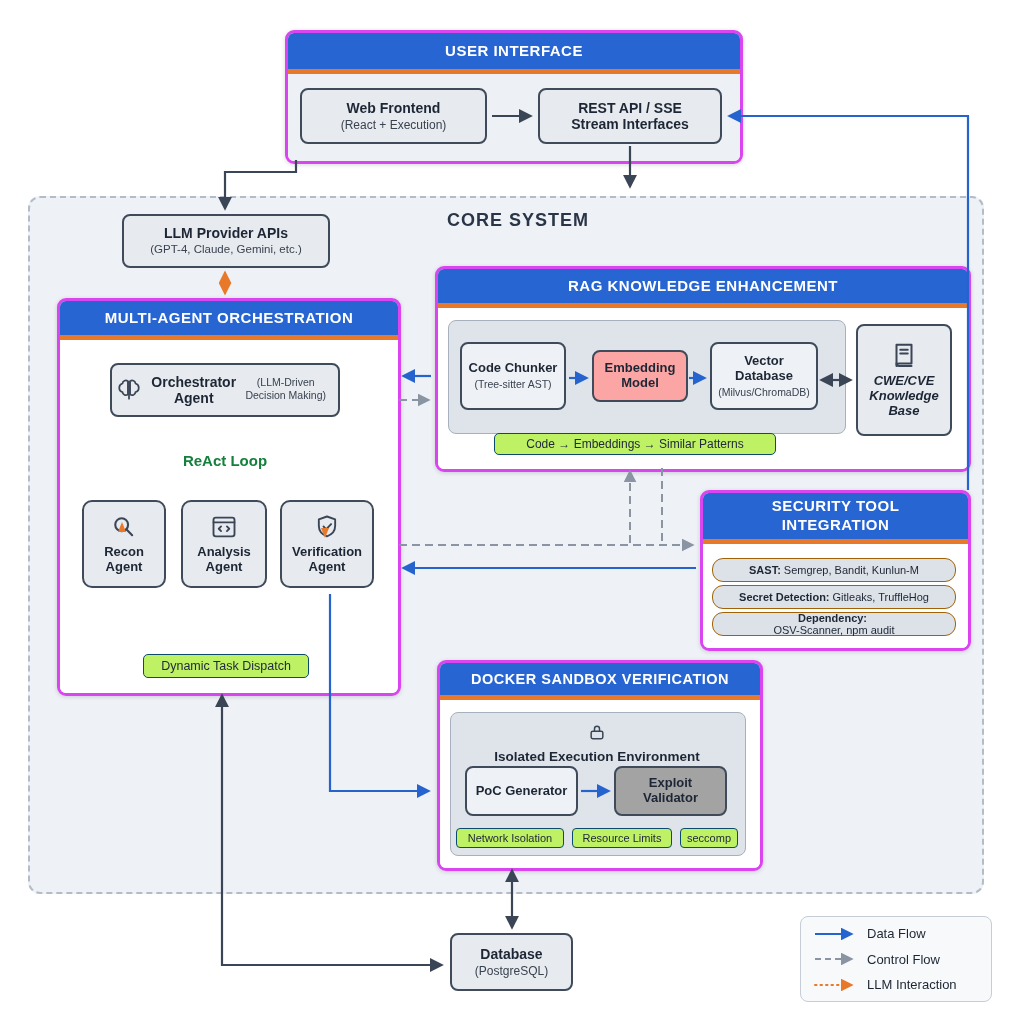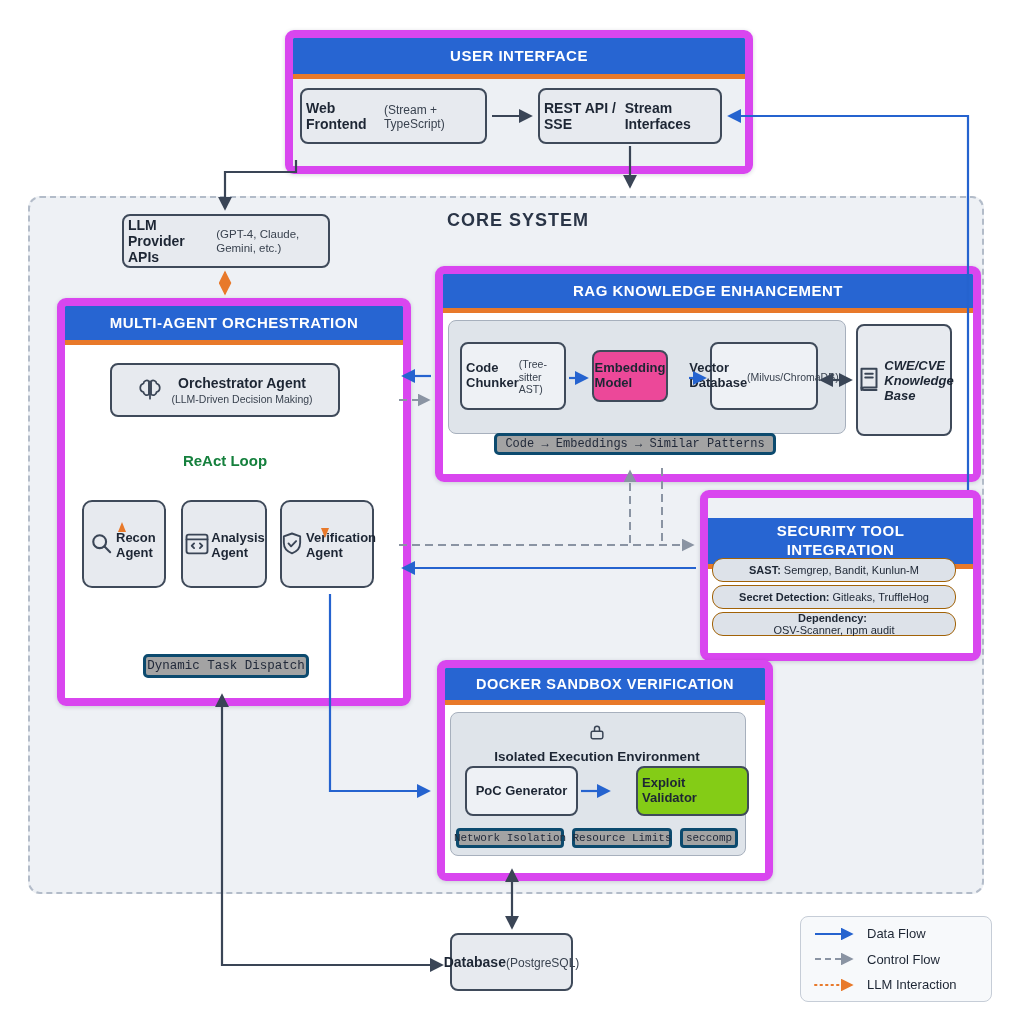--- a/index.html
+++ b/index.html
@@ -1,41 +1,41 @@
 <!DOCTYPE html>
 <html><head>
 <meta charset="utf-8">
 <style>
   html,body{margin:0;padding:0;background:#ffffff;}
   body{font-family:"Liberation Sans", sans-serif;}
   .canvas{position:relative;width:1024px;height:1024px;background:#ffffff;overflow:hidden;}
 
   svg.wires{position:absolute;left:0;top:0;width:1024px;height:1024px;pointer-events:none;}.z2{z-index:2}.z4{z-index:4}
 
-  .panel{position:absolute;border:8px solid #d946ef;border-radius:9px;overflow:hidden;
+  .panel{position:absolute;border:3px solid #d946ef;border-radius:9px;overflow:hidden;
          display:flex;flex-direction:column;box-shadow:0 1px 4px rgba(30,40,60,.18);z-index:3;}
   .hdr{background:#2765d2;color:#fff;font-weight:700;font-size:15px;letter-spacing:.5px;
        display:flex;flex-direction:column;align-items:center;justify-content:center;text-align:center;line-height:1.25;}
   .accent{height:5px;background:#e8792a;flex:0 0 5px;}
   .body{flex:1;}
   .body-gray{background:#edf0f4;}
   .body-white{background:#ffffff;}
 
   .node{position:absolute;background:#e7eaef;border:2px solid #3f4a5a;border-radius:8px;
-        display:flex;flex-direction:row;align-items:center;justify-content:center;
-        box-sizing:border-box;padding:3px 4px;z-index:3;}
+        display:flex;flex-direction:column;align-items:center;justify-content:center;
+        text-align:center;box-sizing:border-box;padding:3px 4px;z-index:3;}
   .node-title{font-weight:700;font-size:14px;color:#1d2634;line-height:1.15;}
   .node-title.sm{font-size:13px;}
   .node-sub{font-size:10.5px;color:#39424f;line-height:1.2;margin-top:2px;}
   .node-row{flex-direction:row;gap:8px;text-align:left;}
-  .node-row .txt{display:flex;flex-direction:column;text-align:center;}
-
-  .pill{position:absolute;background:#a3a3a3;border:3px solid #0c4a6e;border-radius:5px;
+  .node-row .txt{display:flex;flex-direction:row;text-align:center;}
+
+  .pill{position:absolute;background:#bef264;border:1px solid #0c4a6e;border-radius:5px;
         font-size:12px;color:#222a3a;display:flex;align-items:center;justify-content:center;
-        box-sizing:border-box;z-index:3;white-space:nowrap;font-family:Liberation Mono, monospace;}
+        box-sizing:border-box;z-index:3;white-space:nowrap;}
 
   .sec-row{position:absolute;background:#dde2e9;border:1px solid #a16207;border-radius:11px;
         font-size:11px;color:#1d2634;display:flex;align-items:center;justify-content:center;
         white-space:nowrap;z-index:3;}
   .sec-row b{margin-right:3px;}
 
   .inner-box{position:absolute;background:#dfe4ea;border:1px solid #a7b0bd;border-radius:8px;z-index:3;}
 
   .core-label{position:absolute;font-size:18px;font-weight:700;color:#2a3547;letter-spacing:1px;z-index:3;}
   .react-label{position:absolute;font-size:15px;font-weight:700;color:#15803d;text-align:center;z-index:3;}
@@ -62,21 +62,21 @@
   </svg>
 
   <div class="panel" style="left:285px;top:30px;width:452px;height:128px;">
     <div class="hdr" style="height:36px;">USER INTERFACE</div>
     <div class="accent"></div>
     <div class="body body-gray"></div>
   </div>
 
   <div class="node" style="left:300px;top:88px;width:187px;height:56px;">
     <div class="node-title">Web Frontend</div>
-    <div class="node-sub" style="font-size:12px;">(Stream + TypeScript)</div>
+    <div class="node-sub" style="font-size:12px;">(React + Execution)</div>
   </div>
 
   <div class="node" style="left:538px;top:88px;width:184px;height:56px;">
     <div class="node-title">REST API / SSE</div>
     <div class="node-title">Stream Interfaces</div>
   </div>
 
   <div class="core-label" style="left:447px;top:210px;">CORE SYSTEM</div>
 
   <div class="node" style="left:122px;top:214px;width:208px;height:54px;">
@@ -138,42 +138,42 @@
     <div class="body body-white"></div>
   </div>
 
   <div class="inner-box" style="left:448px;top:320px;width:396px;height:112px;"></div>
 
   <div class="node" style="left:460px;top:342px;width:106px;height:68px;background:#eef1f5;">
     <div class="node-title sm">Code Chunker</div>
     <div class="node-sub">(Tree-sitter AST)</div>
   </div>
 
-  <div class="node" style="left:592px;top:350px;width:76px;height:52px;background:#ec4899;">
+  <div class="node" style="left:592px;top:350px;width:96px;height:52px;background:#fca5a5;">
     <div class="node-title sm">Embedding Model</div>
   </div>
 
   <div class="node" style="left:710px;top:342px;width:108px;height:68px;background:#eef1f5;">
     <div class="node-title sm">Vector Database</div>
     <div class="node-sub">(Milvus/ChromaDB)</div>
   </div>
 
   <div class="pill" style="left:494px;top:433px;width:282px;height:22px;">Code → Embeddings → Similar Patterns</div>
 
   <div class="node" style="left:856px;top:324px;width:96px;height:112px;">
     <svg class="icon" width="30" height="30" viewBox="0 0 24 24" fill="none" stroke="#3a4556" stroke-width="1.6" stroke-linecap="round" stroke-linejoin="round">
       <path d="M6 3h12v15H8a2 2 0 0 0-2 2V3z"></path>
       <path d="M6 18a2 2 0 0 0 2 2h10"></path>
       <path d="M9 7h6M9 10h6"></path>
     </svg>
     <div class="node-title sm" style="margin-top:3px;font-style:italic;">CWE/CVE Knowledge Base</div>
   </div>
 
   <div class="panel" style="left:700px;top:490px;width:265px;height:155px;">
-    <div class="hdr" style="height:46px;margin-top:20px;">
+    <div class="hdr" style="height:46px;">
       <span>SECURITY TOOL</span>
       <span>INTEGRATION</span>
     </div>
     <div class="accent"></div>
     <div class="body body-white"></div>
   </div>
 
   <div class="sec-row" style="left:712px;top:558px;width:242px;height:22px;">
     <b>SAST:</b>
     <span>Semgrep, Bandit, Kunlun-M</span>
@@ -199,21 +199,21 @@
     <svg class="icon" width="20" height="20" viewBox="0 0 24 24" fill="none" stroke="#3a4556" stroke-width="1.8" stroke-linecap="round" stroke-linejoin="round">
       <rect x="5" y="11" width="14" height="9" rx="2"></rect>
       <path d="M9 11V8a3 3 0 0 1 6 0v3"></path>
     </svg>
     <span>Isolated Execution Environment</span>
   </div>
 
   <div class="node" style="left:465px;top:766px;width:113px;height:50px;background:#eef1f5;">
     <div class="node-title sm">PoC Generator</div>
   </div>
-  <div class="node" style="left:614px;top:766px;width:113px;height:50px;background:#84cc16;margin-left:22px;">
+  <div class="node" style="left:614px;top:766px;width:113px;height:50px;background:#a3a3a3;">
     <div class="node-title sm">Exploit Validator</div>
   </div>
 
   <div class="pill" style="left:456px;top:828px;width:108px;height:20px;font-size:11px;border-radius:4px;">Network Isolation</div>
   <div class="pill" style="left:572px;top:828px;width:100px;height:20px;font-size:11px;border-radius:4px;">Resource Limits</div>
   <div class="pill" style="left:680px;top:828px;width:58px;height:20px;font-size:11px;border-radius:4px;">seccomp</div>
 
   <div class="node" style="left:450px;top:933px;width:123px;height:58px;">
     <div class="node-title">Database</div>
     <div class="node-sub" style="font-size:12px;">(PostgreSQL)</div>

